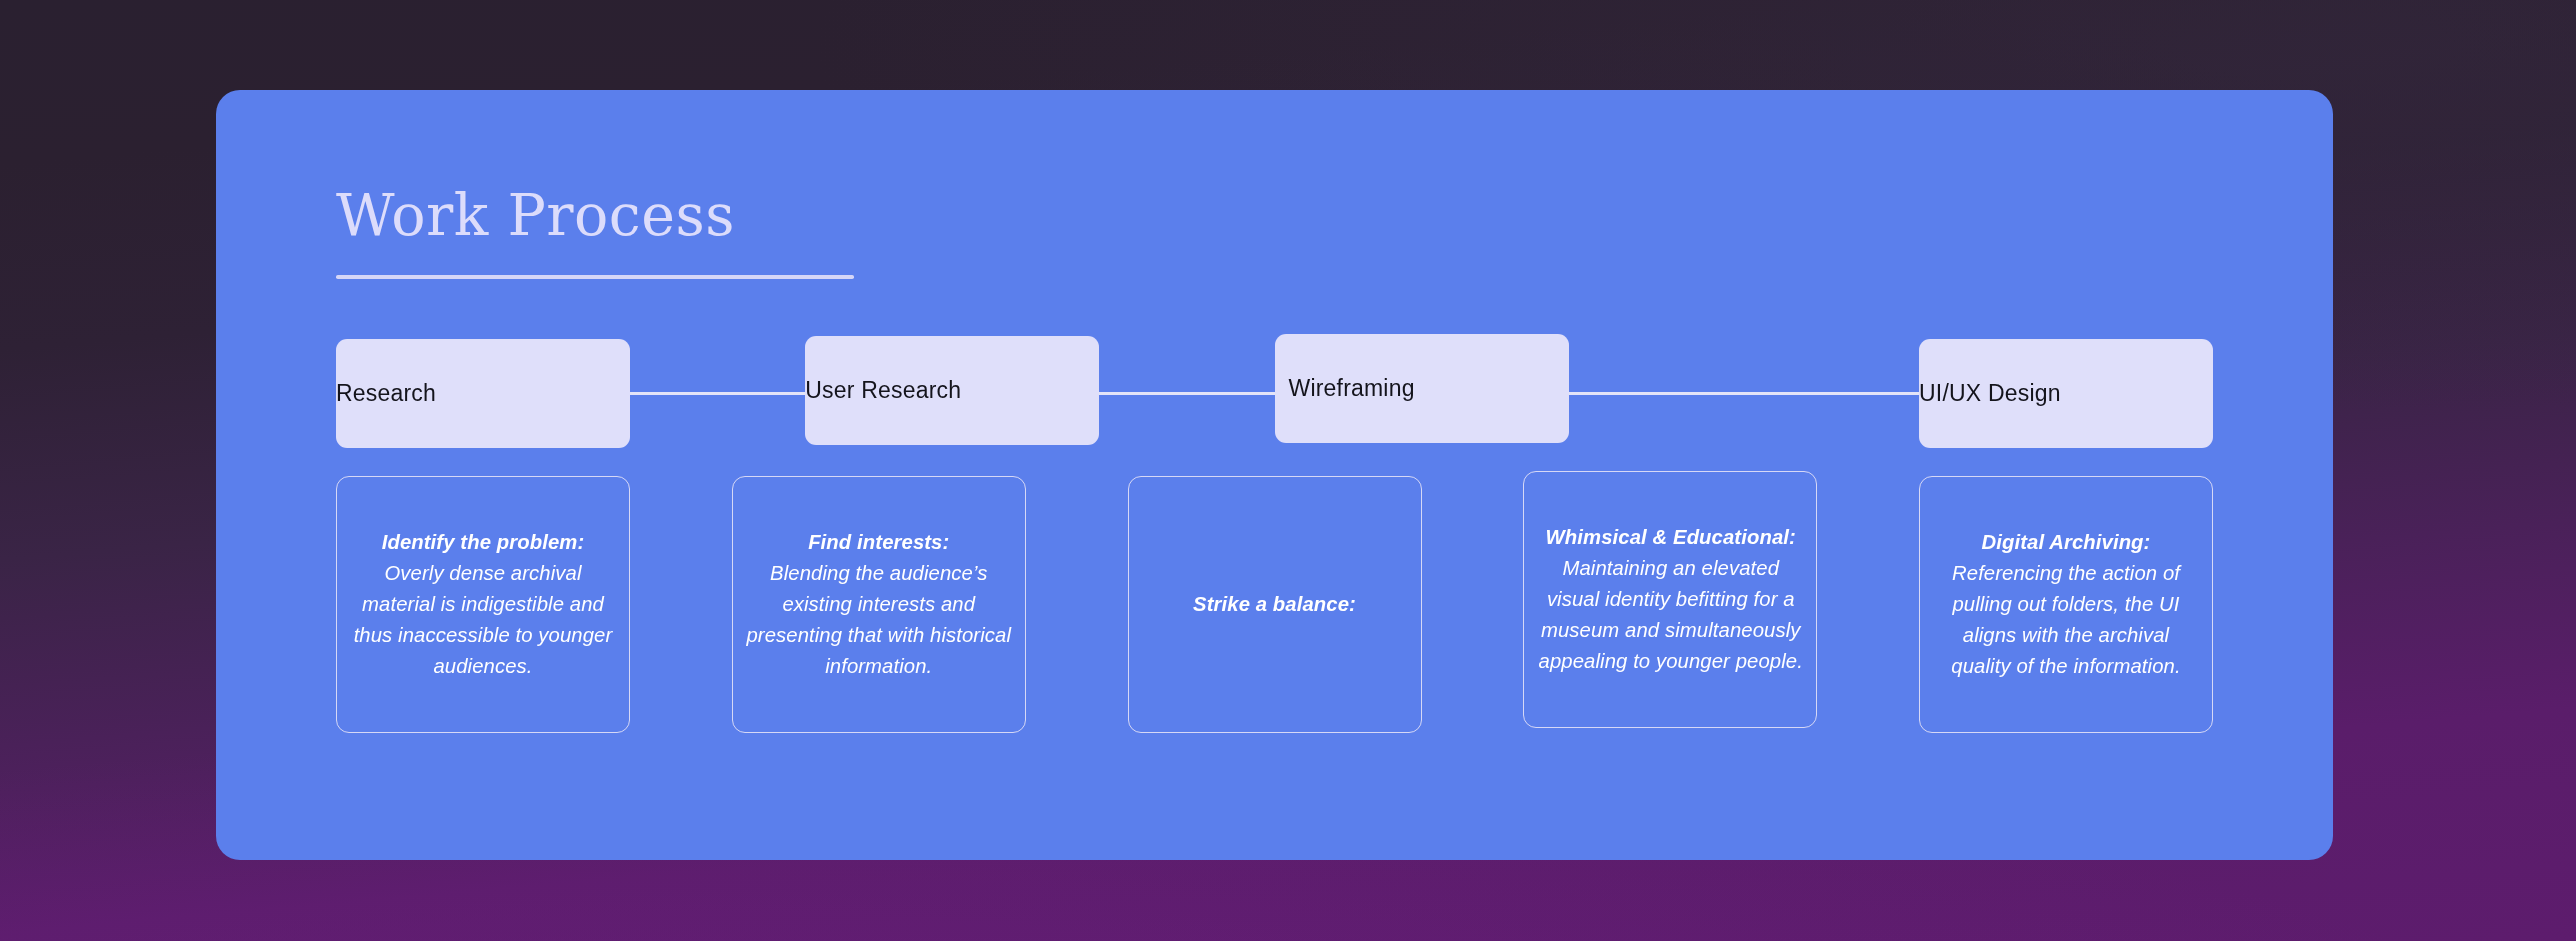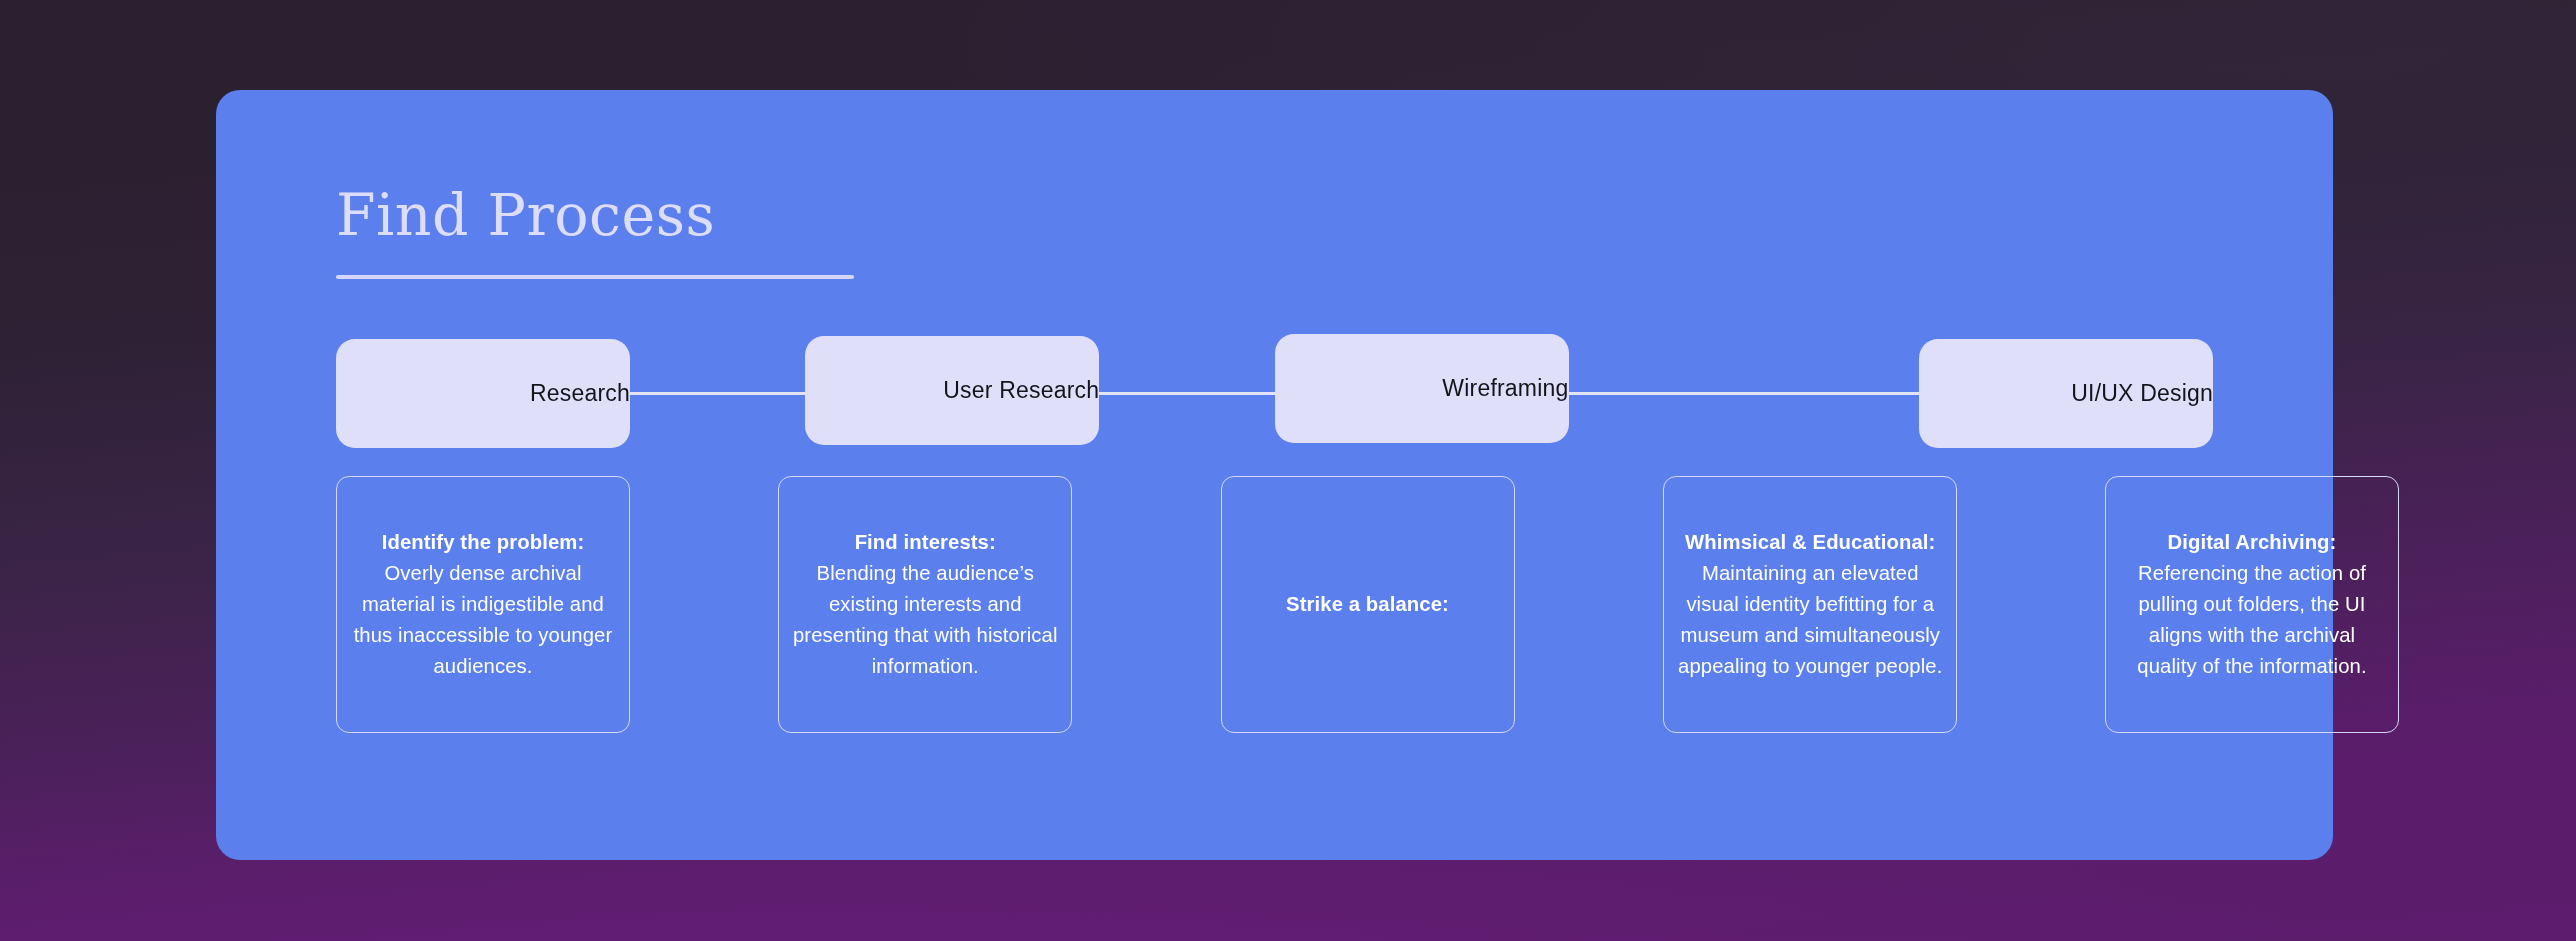--- a/index.html
+++ b/index.html
@@ -80,24 +80,24 @@
     display: flex;
     align-items: center;
   }
 
   .step {
     flex: 0 0 auto;
     width: 294px;
     height: 109px;
     background: #dededf;
     background: #dfdffa;
-    border-radius: 19px;
-    display: flex;
-    align-items: center;
-    justify-content: flex-end;
+    border-radius: 11px;
+    display: flex;
+    align-items: center;
+    justify-content: flex-start;
   }
 
   .step-label {
     font-family: "Liberation Sans", sans-serif;
     font-size: 23px;
     font-weight: 400;
     color: #14141c;
     letter-spacing: 0.2px;
     white-space: nowrap;
   }
@@ -107,24 +107,25 @@
     height: 2.8px;
     background: #e3e4f8;
     min-width: 9.2px;
   }
 
   
   .cards {
     position: absolute;
     left: 120px;
     top: 386px;
-    width: 2063px;
+    width: 1877px;
     display: flex;
     justify-content: space-between;
-    align-items: flex-end;
+    align-items: center;
+    font-style: italic;
   }
 
   .card {
     width: 294px;
     min-height: 257px;
     border: 1.8px solid #d6d8f6;
     border-radius: 13px;
     display: flex;
     align-items: center;
     justify-content: center;
@@ -158,21 +159,21 @@
   .nudge-up-6  { margin-top: -6.5px; }
 </style>
 </head>
 <body>
 
 <div class="bg-wash"></div>
 
 <div class="panel">
 
   <div class="title-block">
-    <div class="title">Find Process</div>
+    <div class="title">Work Process</div>
     <div class="title-rule"></div>
   </div>
 
   <div class="flow">
 
     <div class="step">
       <span class="step-label">Research</span>
     </div>
 
     <div class="connector"></div>

